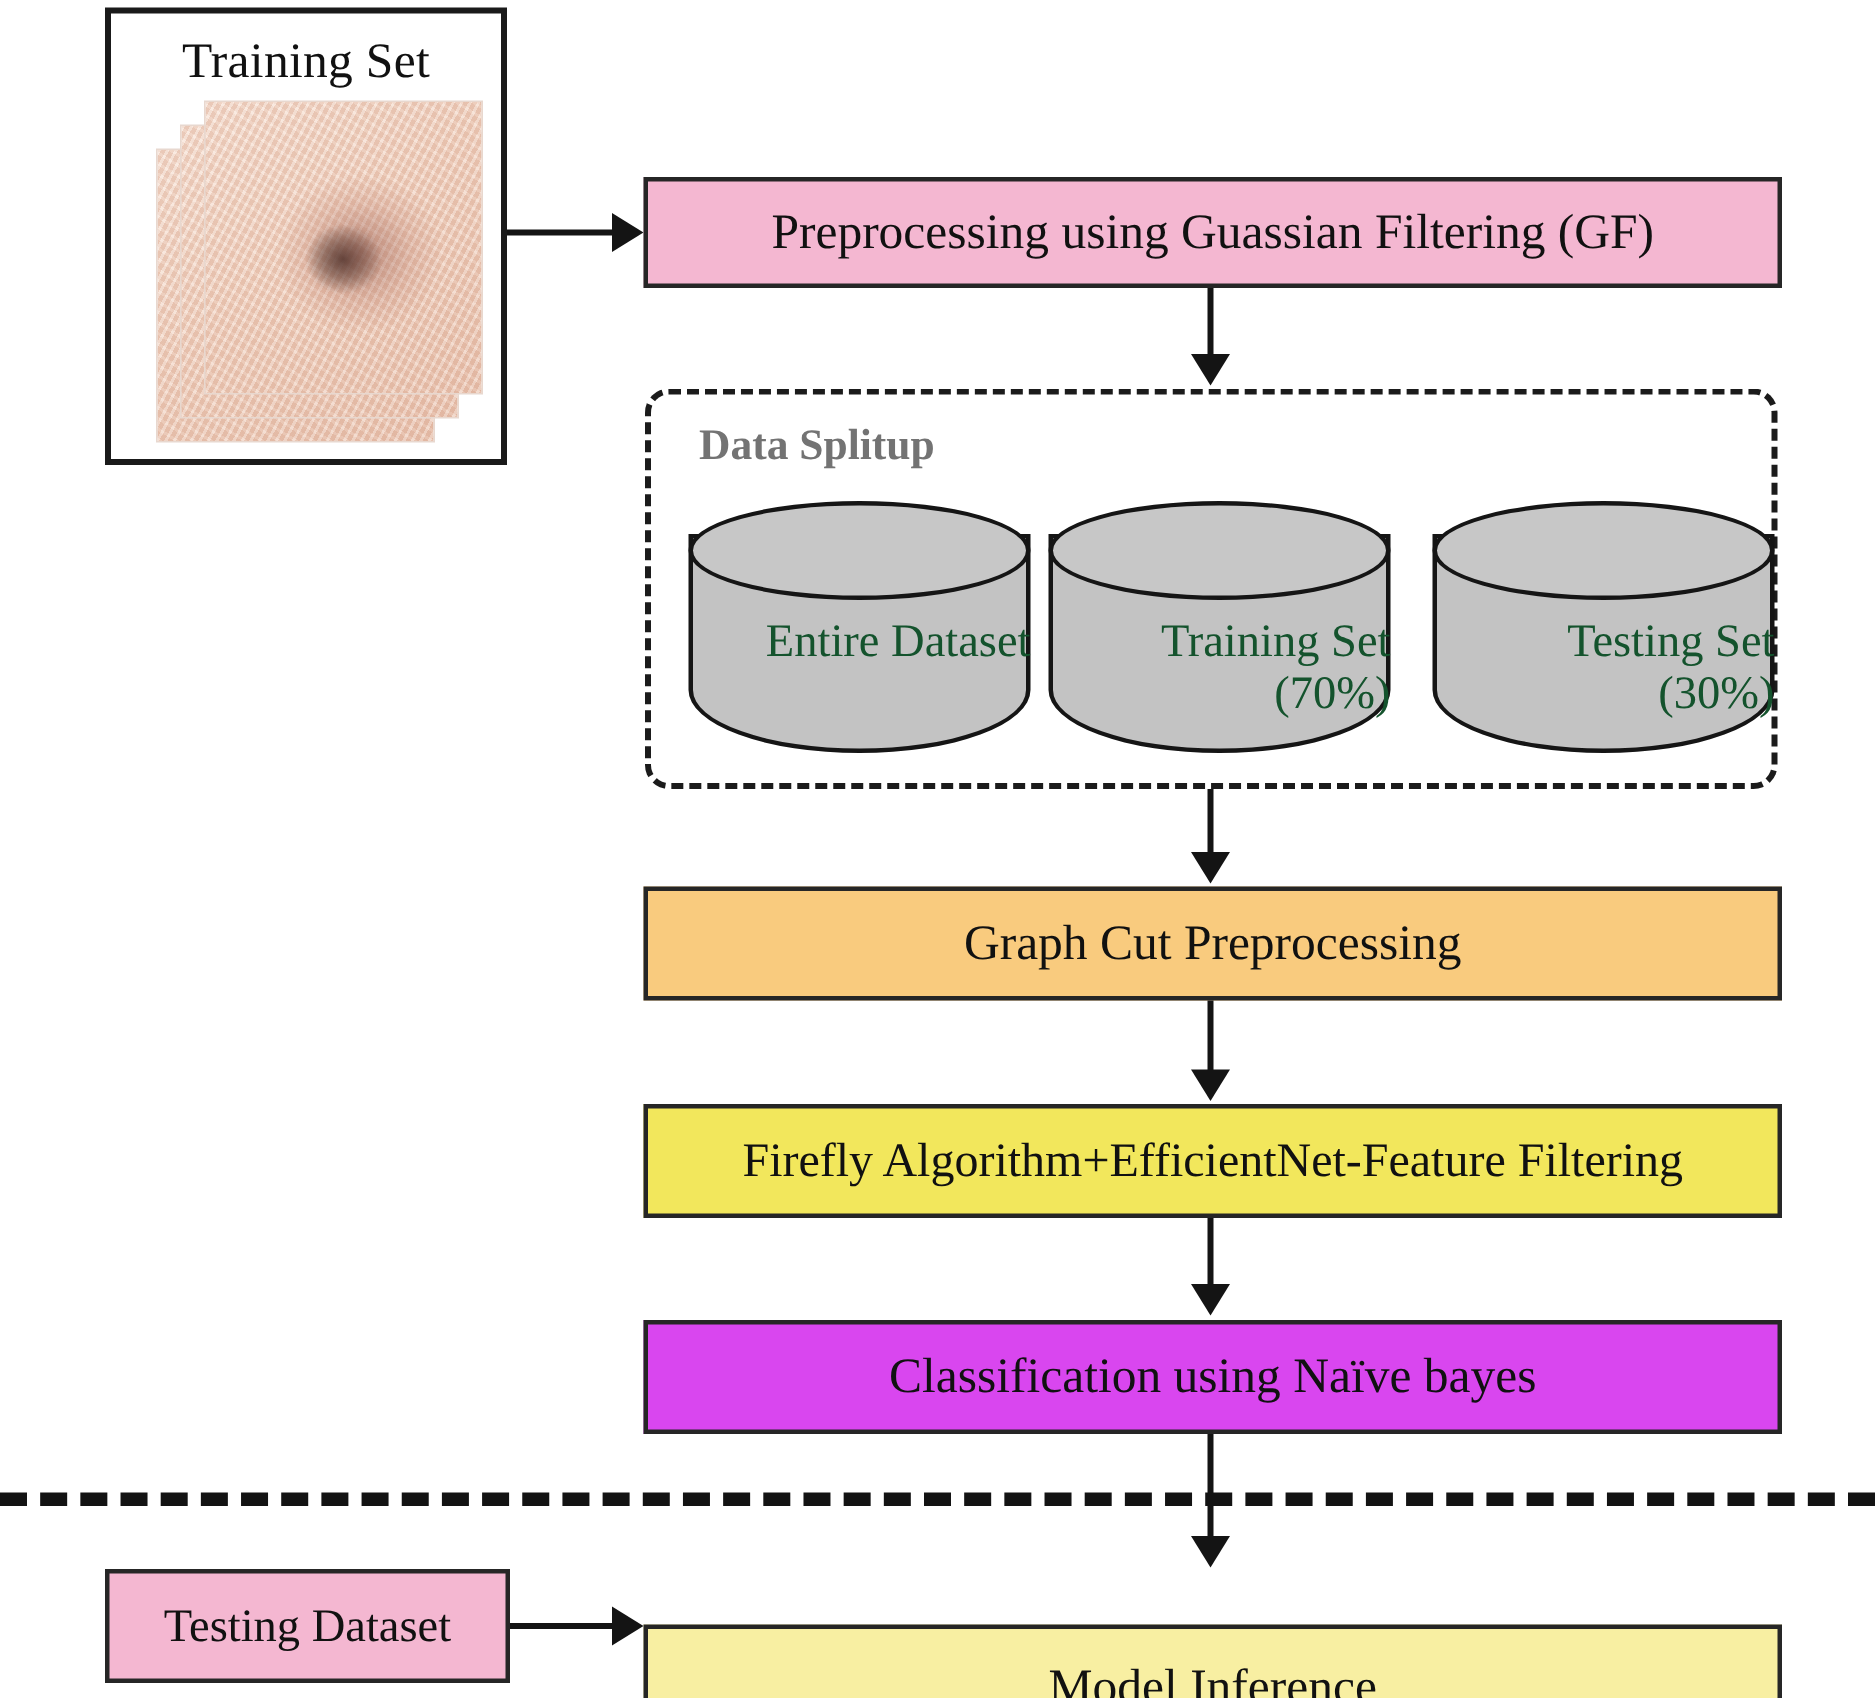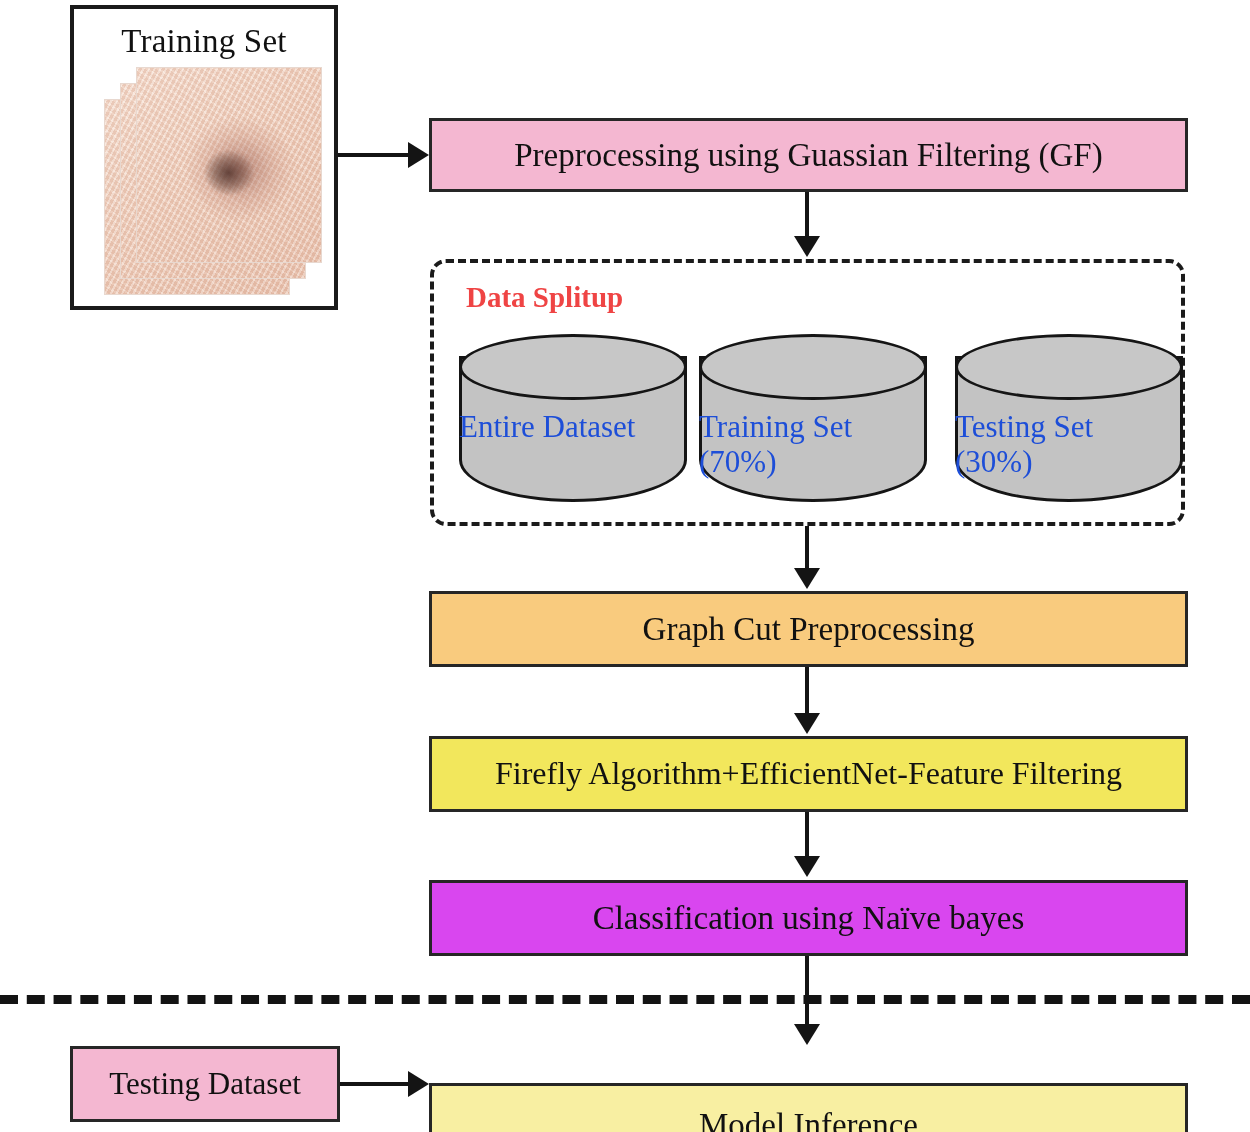--- a/index.html
+++ b/index.html
@@ -83,21 +83,21 @@
     border: 4px dashed #1b1b1b;
     border-radius: 16px;
     box-sizing: border-box;
     background: #ffffff;
   }
   #split-title {
     position: absolute;
     left: 32px; top: 18px;
     font-size: 29px;
     font-weight: bold;
-    color: #ef4444;
+    color: #737373;
   }
 
   
   .cyl {
     position: absolute;
     width: 228px; height: 168px;
   }
   .cyl .body {
     position: absolute;
     left: 0; top: 22px;
@@ -112,24 +112,24 @@
     left: 0; top: 0;
     width: 228px; height: 66px;
     background: #C7C7C7;
     border: 3px solid #151515;
     border-radius: 50%;
     box-sizing: border-box;
   }
   .cyl .label {
     position: absolute;
     left: 0; right: 0; top: 76px;
-    text-align: left;
+    text-align: right;
     font-size: 31px;
     line-height: 1.12;
-    color: #1d4ed8;
+    color: #14532d;
     z-index: 3;
   }
   .cyl .label .pct { display: block; }
   #cyl-entire   { left: 25px;  top: 71px; }
   #cyl-training { left: 265px; top: 71px; }
   #cyl-testing  { left: 505px; top: 71px; margin-left: 16px; }
 
   
   .vline {
     position: absolute;

